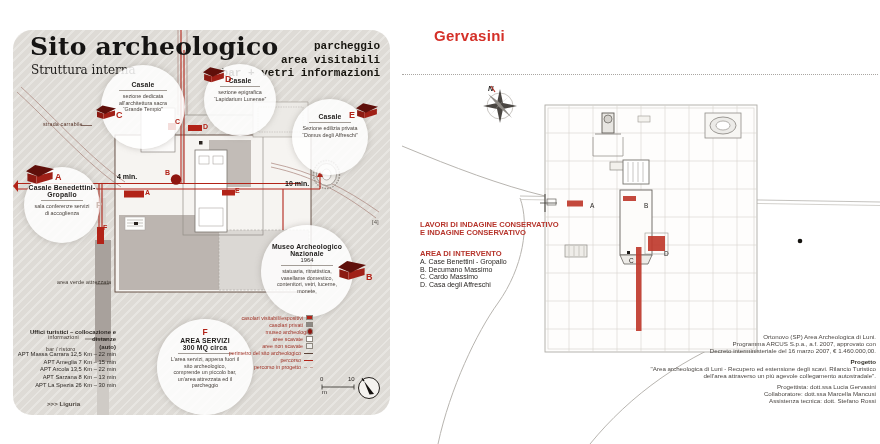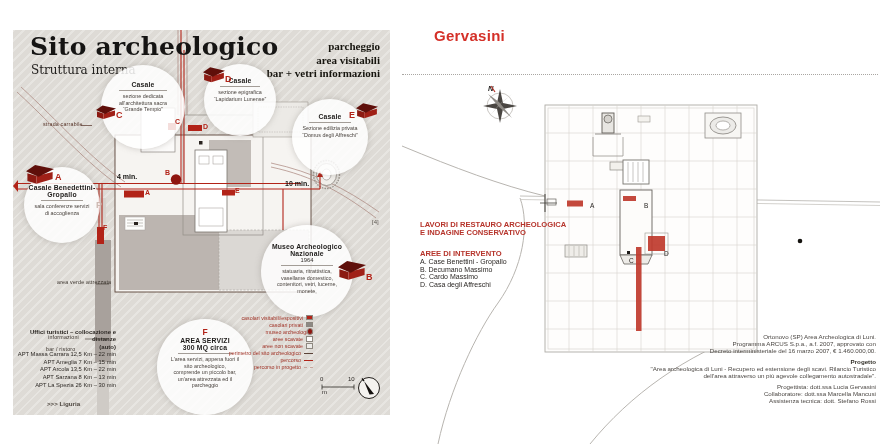--- a/index.html
+++ b/index.html
@@ -4,25 +4,25 @@
 <style>
   html,body{margin:0;padding:0;}
   body{width:880px;height:444px;background:#ffffff;font-family:"Liberation Sans",sans-serif;}
   .stage{position:relative;width:880px;height:444px;overflow:hidden;background:#fff;}
   .abs{position:absolute;}
 
   
   .left-panel{position:absolute;left:13px;top:30px;width:377px;height:385px;overflow:hidden;
     background:
       repeating-linear-gradient(135deg, rgba(255,255,255,.28) 0 2px, rgba(0,0,0,0) 2px 7px),
-      #dedbd6;}
+      #dedbd6; border-radius: 19px;}
   .lp-title{position:absolute;left:17px;top:2px;font-family:"DejaVu Serif",serif;font-weight:bold;
     font-size:25px;color:#151413;letter-spacing:.2px;}
   .lp-sub{position:absolute;left:18px;top:33px;font-family:"DejaVu Serif",serif;font-size:12px;color:#23211f;}
-  .lp-note{position:absolute;right:10px;top:10px;text-align:right;font-family:Liberation Serif, serif;
+  .lp-note{position:absolute;right:10px;top:10px;text-align:right;font-family:Liberation Mono, monospace;
     font-weight:bold;font-size:11px;line-height:13.5px;color:#17150f;}
 
   .circle{position:absolute;border-radius:50%;background:rgba(255,255,255,.85);
     box-shadow:0 0 6px rgba(120,115,110,.35);text-align:center;color:#3c3733;}
   .c-title{font-weight:bold;font-size:6.8px;color:#1d1b19;letter-spacing:.2px;}
   .c-div{border-top:1px solid #a39d97;width:56%;margin:2px auto 2px auto;}
   .c-desc{font-size:5.4px;line-height:6.6px;color:#4a443f;padding:0 9px;}
   .c-year{font-size:5.8px;color:#33302d;}
   .c-letter{color:#b22318;font-weight:bold;font-size:8.5px;}
 
@@ -377,24 +377,24 @@
 
     <circle cx="405" cy="241" r="2.3" fill="#15130f"></circle>
   </svg>
 
   <div class="rp-marker" style="left:590px;top:202px;">A</div>
   <div class="rp-marker" style="left:644px;top:202px;">B</div>
   <div class="rp-marker" style="left:629px;top:257px;">C</div>
   <div class="rp-marker" style="left:664px;top:250px;">D</div>
 
   <div class="rp-works">
-    <div>LAVORI DI RESTAURO ARCHEOLOGICA</div>
+    <div>LAVORI DI INDAGINE CONSERVATIVO</div>
     <div>E INDAGINE CONSERVATIVO</div>
   </div>
-  <div class="rp-areas-h">AREE DI INTERVENTO</div>
+  <div class="rp-areas-h">AREA DI INTERVENTO</div>
   <div class="rp-areas">
     <div>A. Case Benettini - Gropallo</div>
     <div>B. Decumano Massimo</div>
     <div>C. Cardo Massimo</div>
     <div>D. Casa degli Affreschi</div>
   </div>
 
   <div class="credits">
     <div>Ortonovo (SP) Area Archeologica di Luni.</div>
     <div>Programma ARCUS S.p.a., a.f. 2007, approvato con</div>

